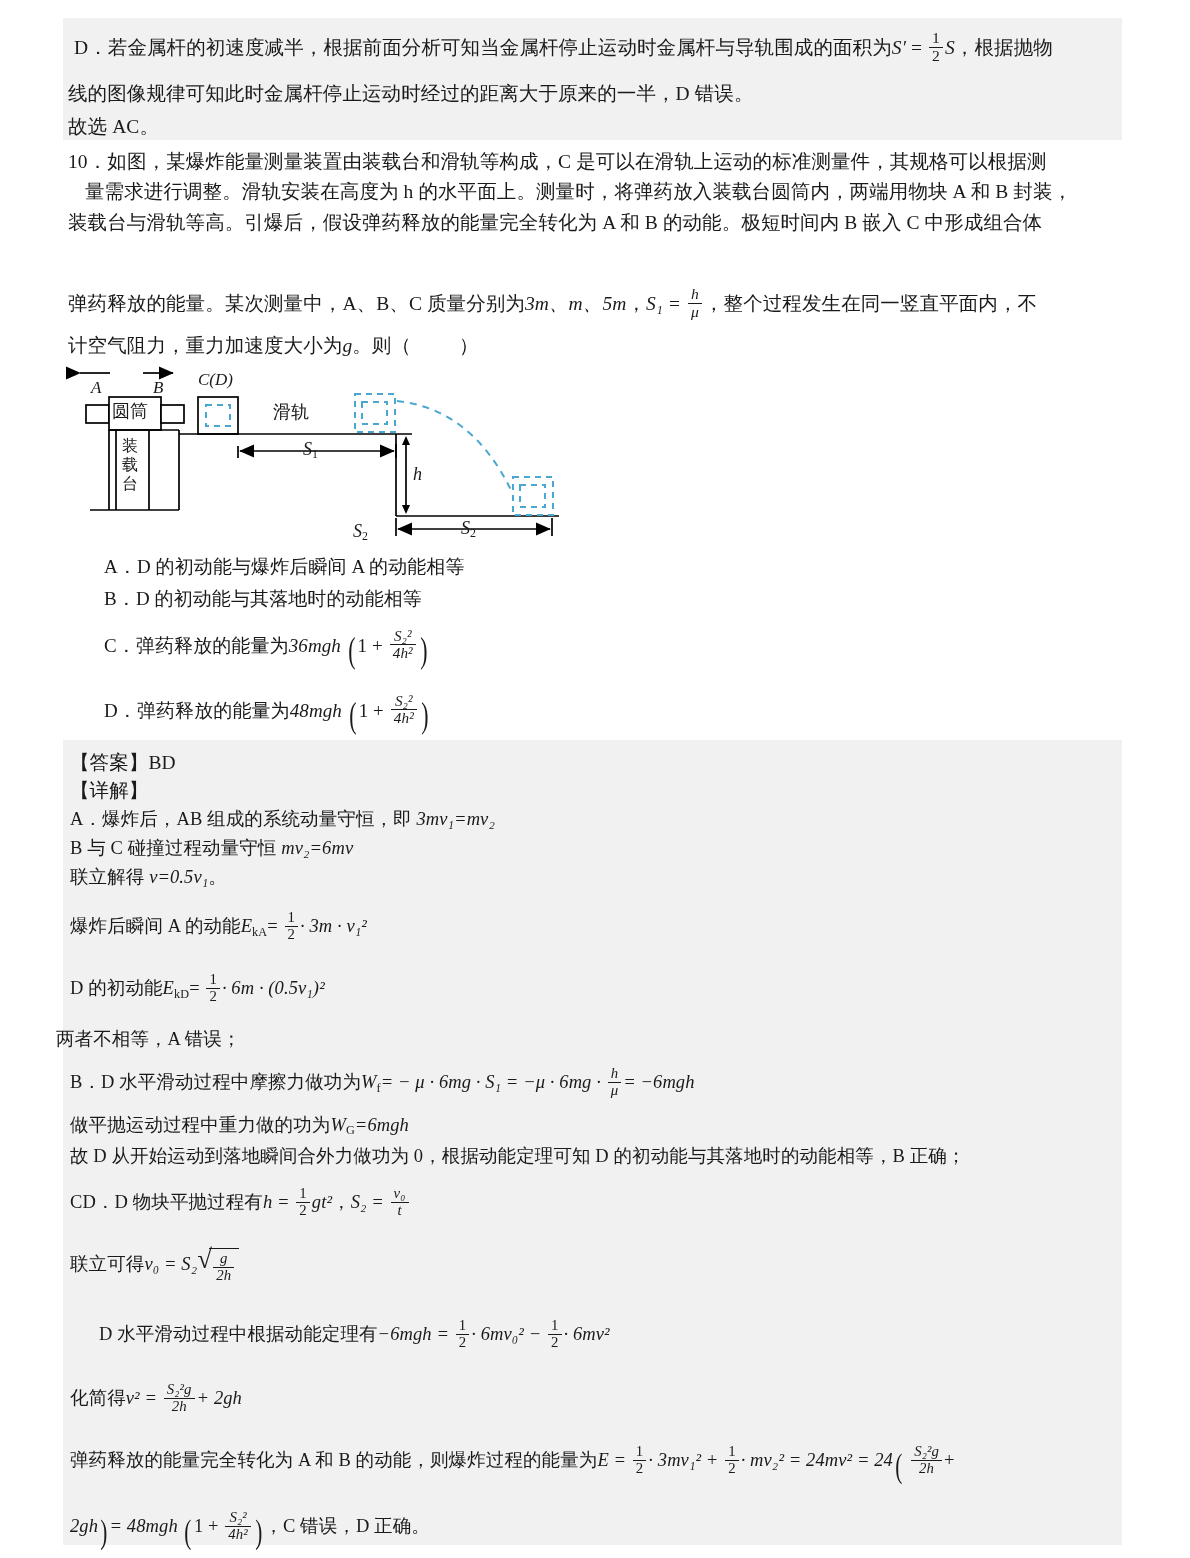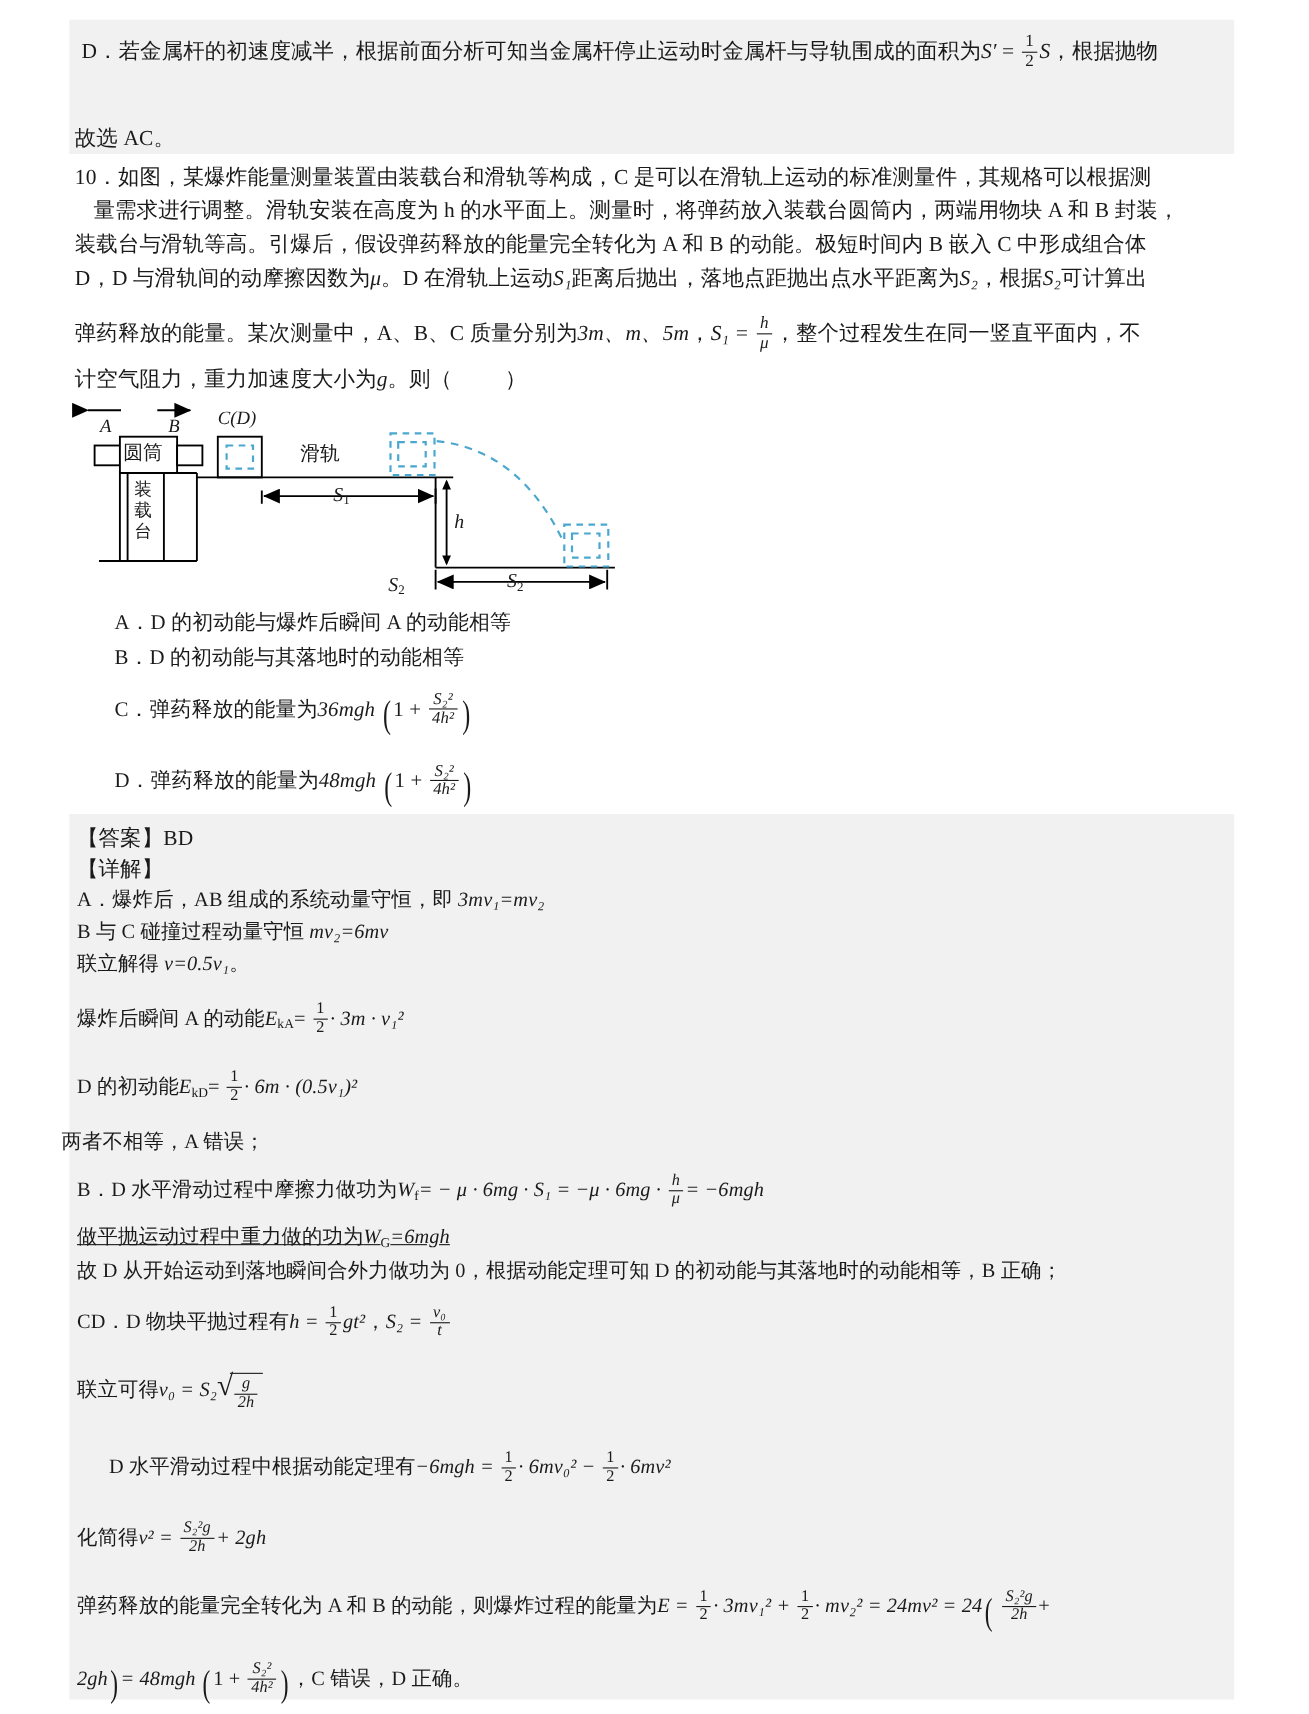--- a/index.html
+++ b/index.html
@@ -56,30 +56,28 @@
   <div class="band" id="band-top"></div>
   <div class="band" id="band-answer"></div>
 
   <div class="layer">
 
     <div class="ln" style="left:74px;top:30px;">
       <span>D．若金属杆的初速度减半，根据前面分析可知当金属杆停止运动时金属杆与导轨围成的面积为</span><i>S′</i> <span>=</span>
       <span class="frac"><span class="num">1</span><span class="den">2</span></span><i>S</i><span>，根据抛物</span>
     </div>
 
+    <div class="ln" style="left:68px;top:80px;">线的图像规律可知此时金属杆停止运动时经过的距离大于原来的一半，D 错误。</div>
     <div class="ln" style="left:68px;top:113px;">故选 AC。</div>
 
     <div class="ln" style="left:68px;top:148px;">
       <span>10．</span><span>如图，某爆炸能量测量装置由装载台和滑轨等构成，C 是可以在滑轨上运动的标准测量件，其规格可以根据测</span>
     </div>
     <div class="ln" style="left:85px;top:178px;">量需求进行调整。滑轨安装在高度为 h 的水平面上。测量时，将弹药放入装载台圆筒内，两端用物块 A 和 B 封装，</div>
     <div class="ln" style="left:68px;top:209px;">装载台与滑轨等高。引爆后，假设弹药释放的能量完全转化为 A 和 B 的动能。极短时间内 B 嵌入 C 中形成组合体</div>
-    <div class="ln" style="left:68px;top:240px;">
-      <span>D，D 与滑轨间的动摩擦因数为</span><i>μ</i><span>。D 在滑轨上运动</span><i>S₁</i><span>距离后抛出，落地点距抛出点水平距离为</span><i>S₂</i><span>，根据</span><i>S₂</i><span>可计算出</span>
-    </div>
     <div class="ln" style="left:68px;top:286px;">
       <span>弹药释放的能量。某次测量中，A、B、C 质量分别为</span><i>3m、m、5m</i><span>，</span><i>S₁ =</i>
       <span class="frac"><span class="num" style="font-style:italic">h</span><span class="den" style="font-style:italic">μ</span></span><span>，整个过程发生在同一竖直平面内，不</span>
     </div>
     <div class="ln" style="left:68px;top:332px;">
       <span>计空气阻力，重力加速度大小为</span><i>g</i><span>。则（</span><span style="display:inline-block;width:48px"></span><span>）</span>
     </div>
 
     <div class="ln" style="left:104px;top:585px;font-size:19px;">
       <span>B．</span><span>D 的初动能与其落地时的动能相等</span>
@@ -120,21 +118,21 @@
     <div class="ln" style="left:70px;top:972px;font-size:18.5px;">
       <span>D 的初动能</span><i>E</i><span class="subr">kD</span><span>=</span>
       <span class="frac"><span class="num">1</span><span class="den">2</span></span><i>· 6m · (0.5v₁)²</i>
     </div>
     <div class="ln" style="left:56px;top:1026px;font-size:18.5px;">两者不相等，A 错误；</div>
 
     <div class="ln" style="left:70px;top:1066px;font-size:18.5px;">
       <span>B．D 水平滑动过程中摩擦力做功为</span><i>W</i><span class="subr">f</span><i>= − μ · 6mg · S₁ = −μ · 6mg ·</i>
       <span class="frac"><span class="num" style="font-style:italic">h</span><span class="den" style="font-style:italic">μ</span></span><i>= −6mgh</i>
     </div>
-    <div class="ln" style="left:70px;top:1112px;font-size:18.5px;text-decoration:underline;">
+    <div class="ln" style="left:70px;top:1112px;font-size:18.5px;">
       <span>做平抛运动过程中重力做的功为</span><i>W</i><span class="subr">G</span><i>=6mgh</i>
     </div>
     <div class="ln" style="left:70px;top:1143px;font-size:18.5px;">故 D 从开始运动到落地瞬间合外力做功为 0，根据动能定理可知 D 的初动能与其落地时的动能相等，B 正确；</div>
 
     <div class="ln" style="left:70px;top:1186px;font-size:18.5px;">
       <span>CD．D 物块平抛过程有</span><i>h =</i>
       <span class="frac"><span class="num">1</span><span class="den">2</span></span><i>gt²</i><span>，</span><i>S₂ =</i>
       <span class="frac"><span class="num" style="font-style:italic">v₀</span><span class="den" style="font-style:italic">t</span></span>
     </div>
 

